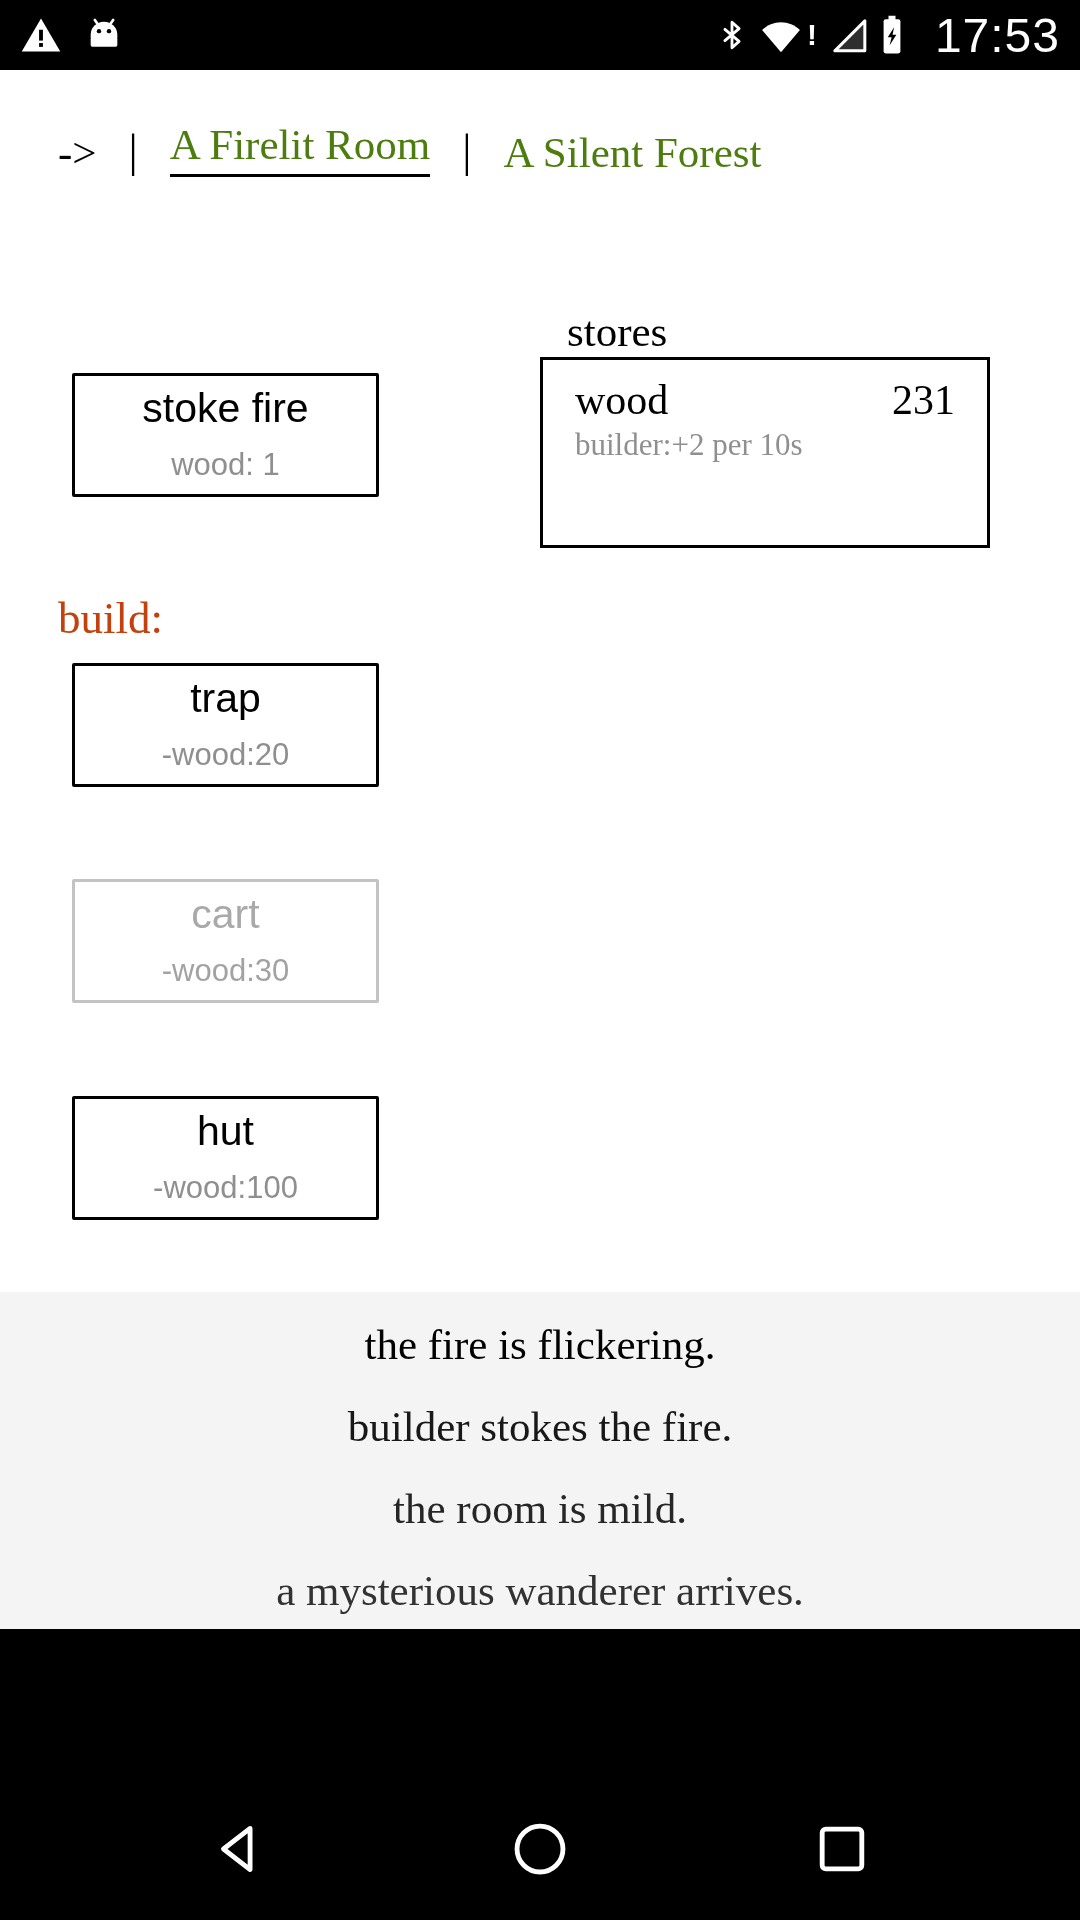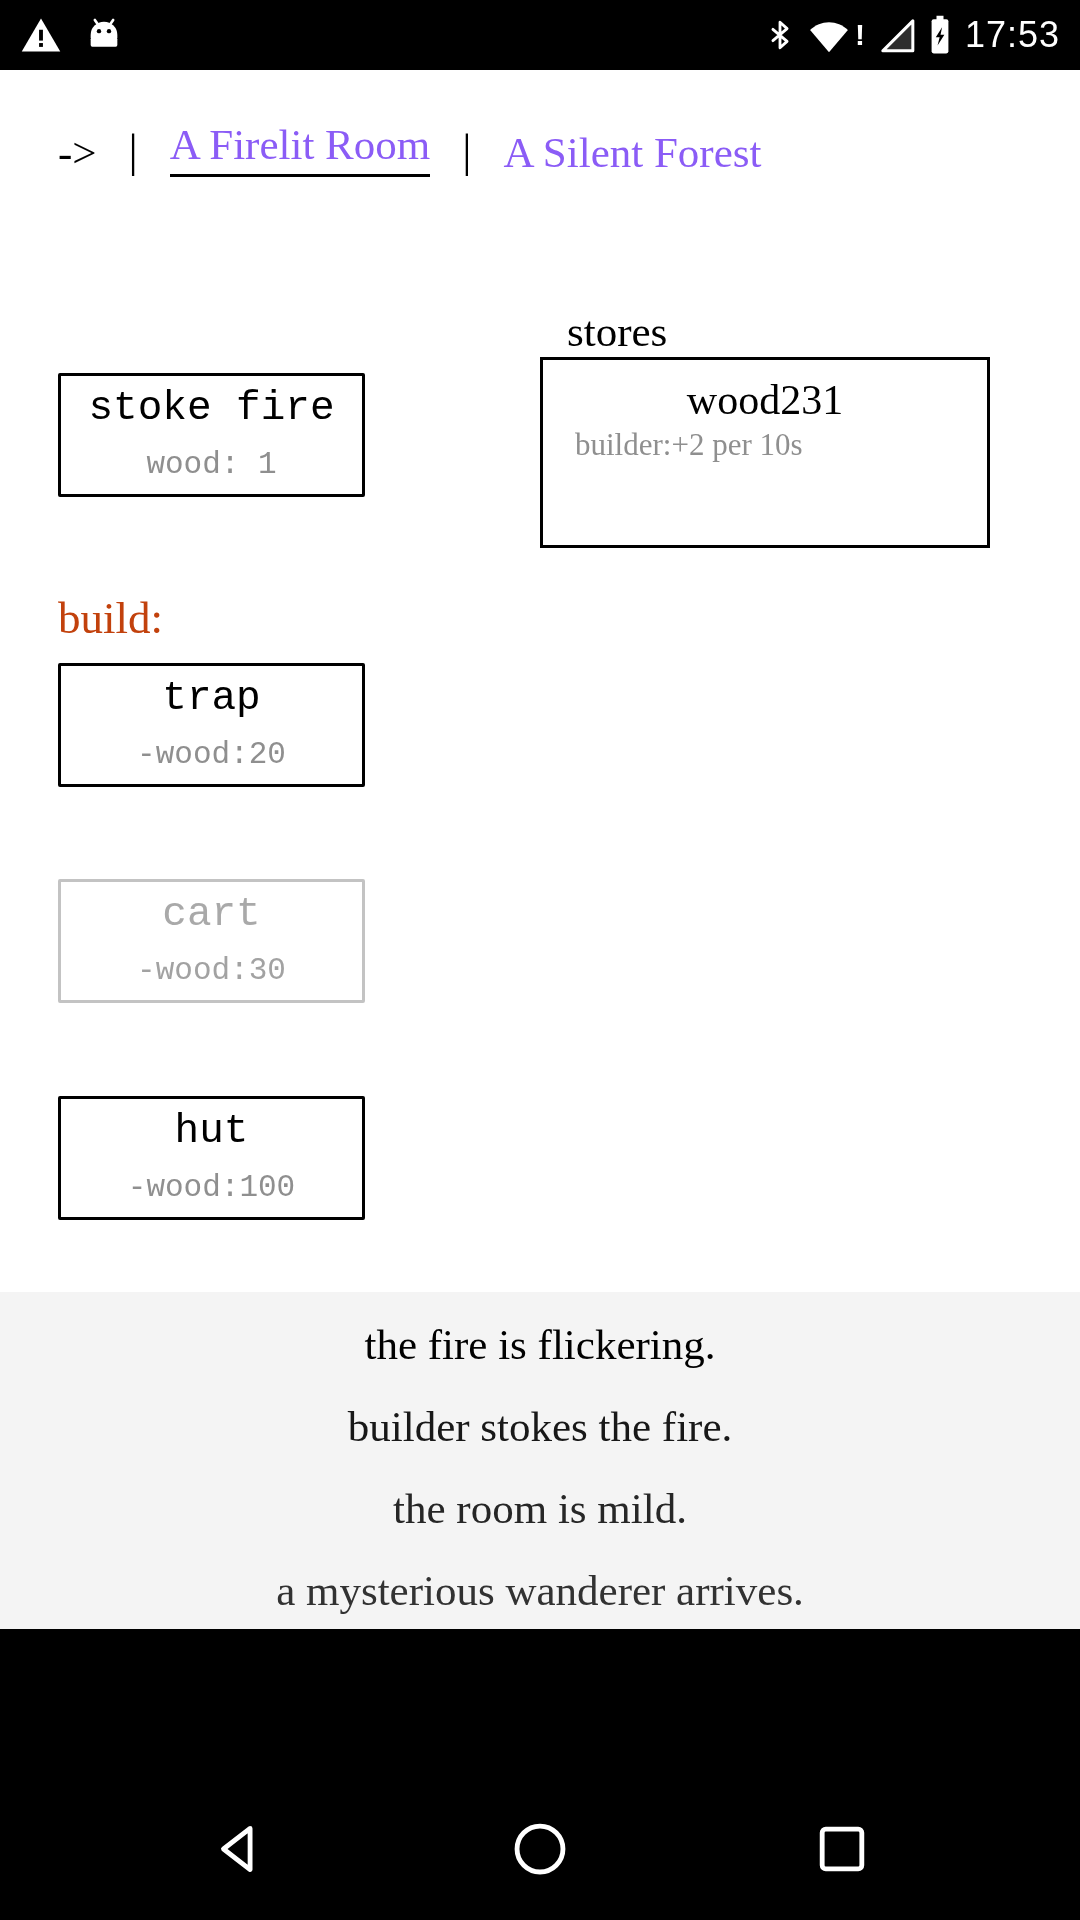--- a/index.html
+++ b/index.html
@@ -7,48 +7,48 @@
   body{font-family:"Liberation Serif",serif;background:#fff}
   .screen{position:relative;width:1080px;height:1920px;background:#fff;overflow:hidden}
 
   
   .status-bar{position:absolute;top:0;left:0;width:100%;height:70px;background:#000;
     display:flex;align-items:center;justify-content:space-between;padding:0 20px;
     font-family:"Liberation Sans",sans-serif}
   .sb-left{display:flex;align-items:center;gap:22px}
   .sb-right{display:flex;align-items:center;gap:10px}
   .sb-icon{display:flex;align-items:center;justify-content:center}
-  .sb-time{color:#fff;font-size:36px;margin-left:2px;letter-spacing:1px}
+  .sb-time{color:#fff;font-size:48px;margin-left:20px;letter-spacing:1px}
   .wifi-bang{color:#fff;font-size:30px;font-weight:bold;margin-left:-6px;margin-right:2px}
 
   
   .game-header{position:absolute;top:120px;left:58px;display:flex;align-items:flex-end;gap:32px;
     font-size:43px;color:#000;white-space:nowrap}
   .hdr-sep{font-size:46px;color:#000}
-  .hdr-tab{color:#8b5cf6;cursor:pointer}
+  .hdr-tab{color:#4d7c0f;cursor:pointer}
   .hdr-tab.active{border-bottom:3px solid #000;padding-bottom:5px}
 
   
-  .game-btn{position:absolute;left:58px;width:307px;height:124px;background:#fff;
+  .game-btn{position:absolute;left:72px;width:307px;height:124px;background:#fff;
     border:3px solid #000;border-radius:2px;display:flex;flex-direction:column;
-    align-items:center;justify-content:center;font-family:Liberation Mono, monospace;cursor:pointer}
+    align-items:center;justify-content:center;font-family:Liberation Sans, sans-serif;cursor:pointer}
   .btn-title{font-size:41px;color:#000;line-height:1.12}
   .btn-cost{font-size:31px;color:#8f8f8f;line-height:1.2;margin-top:14px}
   .stoke{top:373px}
   .trap{top:663px}
   .cart{top:879px;border-color:#c3c3c3}
   .cart .btn-title{color:#a9a9a9}
   .cart .btn-cost{color:#a2a2a2}
   .hut{top:1096px}
 
   
   .stores{position:absolute;left:540px;top:357px;width:450px;height:191px;border:3px solid #000;
     padding:16px 32px 0 32px}
   .stores-title{position:absolute;left:24px;top:-53px;font-size:43px;color:#000;line-height:50px}
-  .stores-row{display:flex;justify-content:center;align-items:baseline;font-size:42px;color:#000}
+  .stores-row{display:flex;justify-content:space-between;align-items:baseline;font-size:42px;color:#000}
   .stores-note{font-size:31px;color:#8f8f8f;margin-top:3px}
 
   .build-label{position:absolute;left:58px;top:592px;font-size:45px;color:#c2410c}
 
   
   .messages{position:absolute;left:0;top:1292px;width:100%;height:337px;background:#f4f4f4;
     display:flex;flex-direction:column;align-items:center;padding-top:12px}
   .msg{font-size:43px;line-height:82px;color:#000;text-align:right}
   .msg:nth-child(2){color:#181818}
   .msg:nth-child(3){color:#262626}

